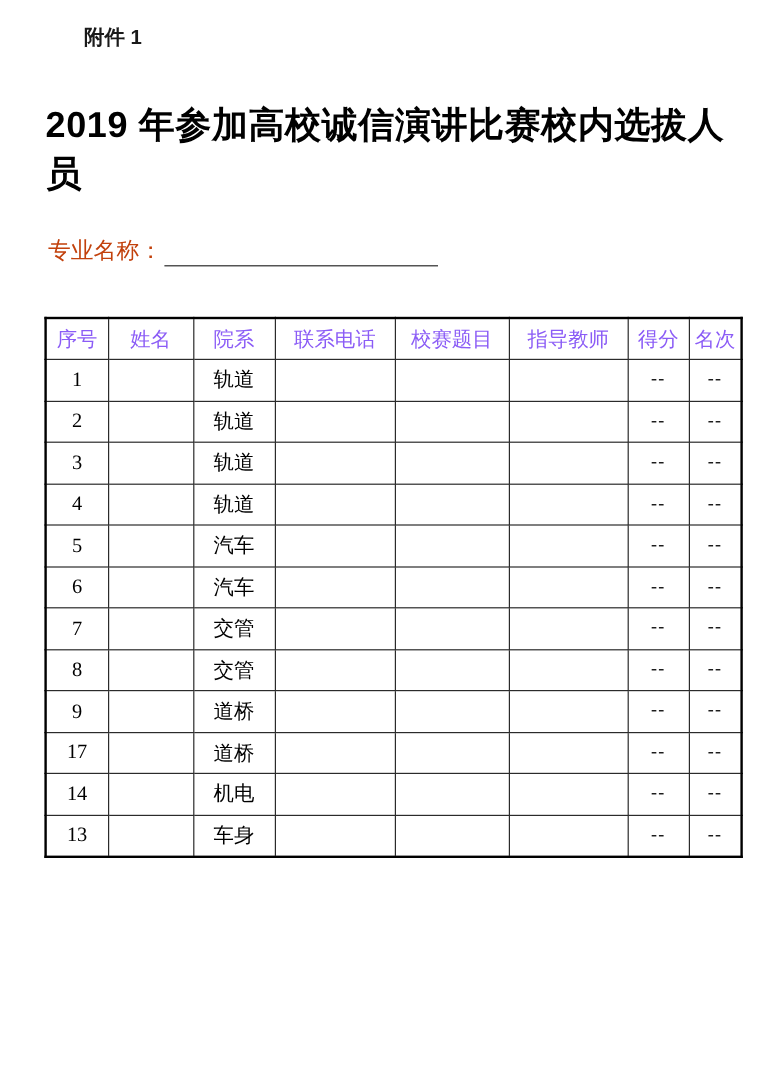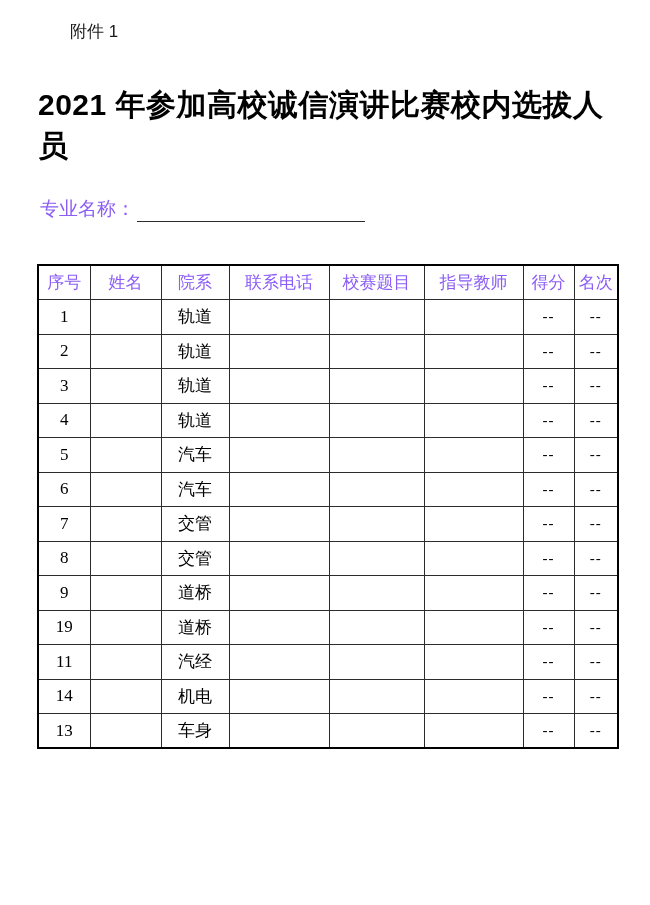--- a/index.html
+++ b/index.html
@@ -11,21 +11,21 @@
     background: #ffffff;
     font-family: "Liberation Serif", serif;
     color: #000000;
     overflow: hidden;
   }
   .attachment-label {
     position: absolute;
     left: 38px;
     top: 20px;
     font-family: "Liberation Sans", sans-serif;
-    font-weight: normal;
+    font-weight: bold;
     font-size: 17px;
     color: #1a1a1a;
     padding-left: 32px;
   }
   .doc-title {
     position: absolute;
     left: 38px;
     top: 84px;
     width: 578px;
     font-family: "Liberation Sans", sans-serif;
@@ -33,21 +33,21 @@
     font-size: 30px;
     line-height: 41px;
     color: #000000;
     letter-spacing: 0.5px;
   }
   .major-line {
     position: absolute;
     left: 40px;
     top: 196px;
     font-size: 19px;
-    color: #8b5cf6;
+    color: #c2410c;
     white-space: nowrap;
   }
   .major-blank {
     display: inline-block;
     width: 228px;
     height: 20px;
     border-bottom: 1.5px solid #2b2b2b;
     vertical-align: bottom;
     margin-left: 2px;
   }
@@ -74,21 +74,21 @@
   table.roster th { font-size: 17px; color: #8b5cf6; }
   td.cell-score, td.cell-rank { letter-spacing: 1px; font-weight: bold; font-size: 15px; }
 </style>
 </head>
 <body>
 
 <div class="page">
 
   <div class="attachment-label">附件 1</div>
 
-  <h1 class="doc-title">2021 年参加高校诚信演讲比赛校内选拔人员</h1>
+  <h1 class="doc-title">2019 年参加高校诚信演讲比赛校内选拔人员</h1>
 
   <div class="major-line">
     <span>专业名称：</span><span class="major-blank"></span>
   </div>
 
   <table class="roster">
     <colgroup>
         <col style="width: 52px;">
         <col style="width: 71px;">
         <col style="width: 68px;">
@@ -195,33 +195,23 @@
           <td class="cell-no">9</td>
           <td class="cell-name"></td>
           <td class="cell-dept">道桥</td>
           <td class="cell-phone"></td>
           <td class="cell-topic"></td>
           <td class="cell-teacher"></td>
           <td class="cell-score">--</td>
           <td class="cell-rank">--</td>
         </tr>
         <tr>
-          <td class="cell-no">19</td>
+          <td class="cell-no">17</td>
           <td class="cell-name"></td>
           <td class="cell-dept">道桥</td>
-          <td class="cell-phone"></td>
-          <td class="cell-topic"></td>
-          <td class="cell-teacher"></td>
-          <td class="cell-score">--</td>
-          <td class="cell-rank">--</td>
-        </tr>
-        <tr>
-          <td class="cell-no">11</td>
-          <td class="cell-name"></td>
-          <td class="cell-dept">汽经</td>
           <td class="cell-phone"></td>
           <td class="cell-topic"></td>
           <td class="cell-teacher"></td>
           <td class="cell-score">--</td>
           <td class="cell-rank">--</td>
         </tr>
         <tr>
           <td class="cell-no">14</td>
           <td class="cell-name"></td>
           <td class="cell-dept">机电</td>

